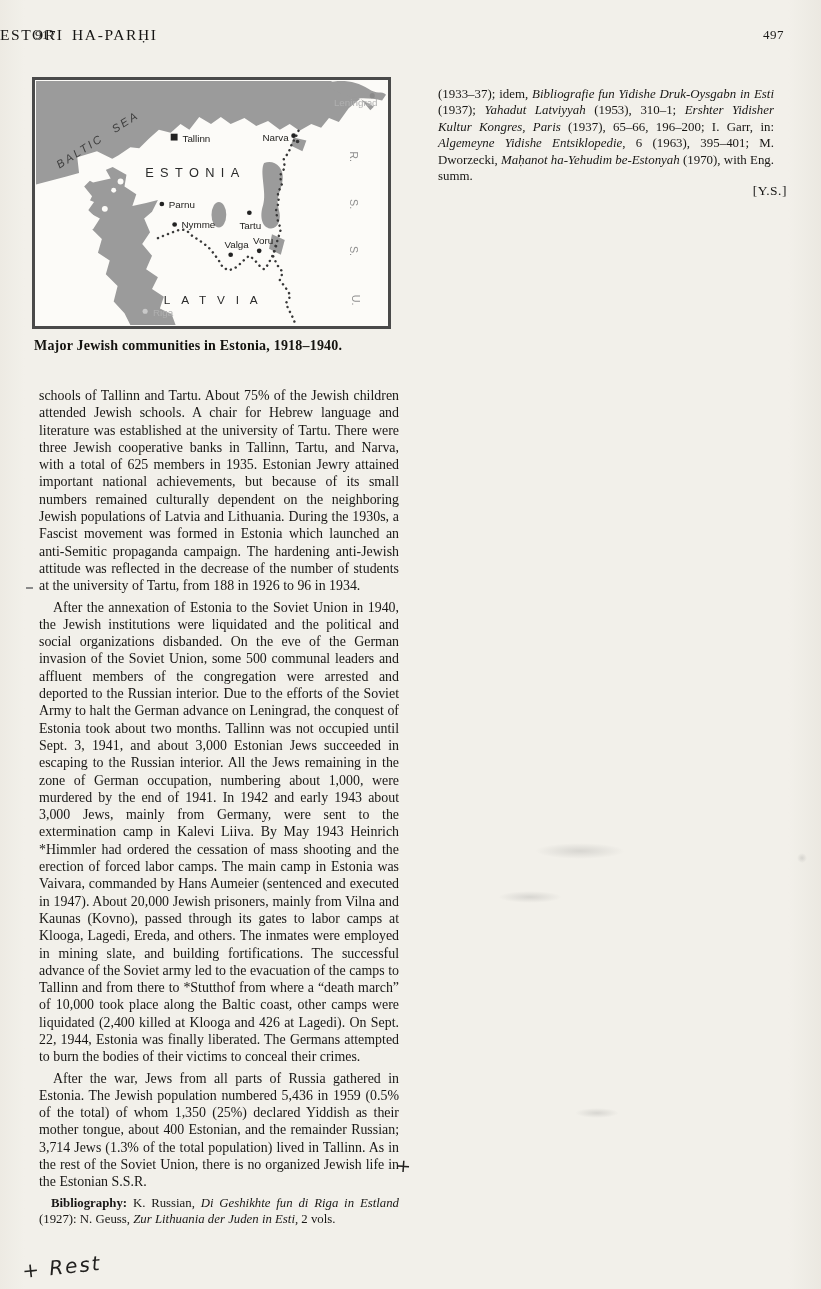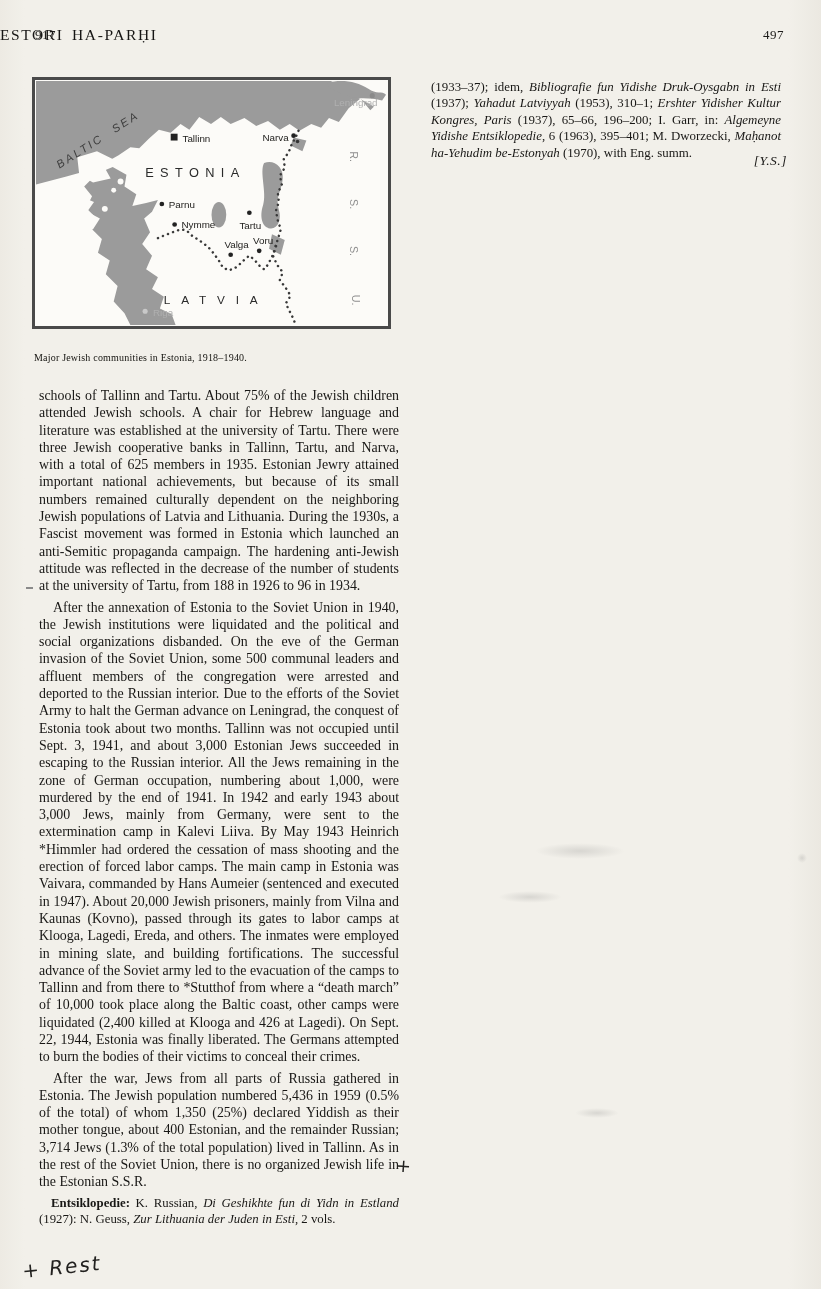--- a/index.html
+++ b/index.html
@@ -13,42 +13,42 @@
   .hdr-left{left:35px;}
   .hdr-right{right:37px;}
   .hdr-title{position:absolute;top:26px;left:0;width:100%;text-align:left;
              font-size:15.5px;letter-spacing:1.6px;word-spacing:3px;color:#161514;}
 
   
   .map-fig{position:absolute;left:32px;top:77px;margin:0;}
   .map-frame{box-sizing:border-box;width:359px;height:252px;border:3px solid #4a4a4a;
              padding:1px;background:#fcfbf8;}
   .map-frame svg{display:block;width:351px;height:244px;}
-  .map-caption{margin:23px 0 0 2px;font-size:10px;font-weight:normal;color:#14130f;letter-spacing:.2px;}
+  .map-caption{margin:9px 0 0 2px;font-size:14px;font-weight:bold;color:#14130f;letter-spacing:.2px;}
 
   .mlabel{font-family:"Liberation Sans", sans-serif;font-size:10px;fill:#1d1c1a;}
   .mlabel-mid{text-anchor:middle;}
   .mlabel-end{text-anchor:end;}
   .region{font-family:"Liberation Sans", sans-serif;fill:#2a2a2a;}
   .muted{fill:#b0b0b0;}
   .sea-txt{font-family:"Liberation Sans", sans-serif;font-style:italic;fill:#3d3d3d;
            font-size:11.5px;letter-spacing:2.5px;word-spacing:7px;}
   .ussr{font-family:"Liberation Sans", sans-serif;font-size:11px;fill:#8f8f8f;}
 
   
   .col{position:absolute;text-align:justify;}
   .col-left{left:35px;top:383px;width:368px;font-size:13.9px;line-height:17.3px;}
   .col-left p{margin:4px;}
   .col-left p.ind{text-indent:14px;}
   .col-right{left:423px;top:71px;width:366px;font-size:12.9px;line-height:16.4px;}
-  .col-right p{margin:8px;position:relative;}
+  .col-right p{margin:15px;position:relative;}
   .bib{margin-top:3px !important;font-size:12.8px;line-height:16.2px;text-indent:12px;}
   .it{font-style:italic;}
   .bf{font-weight:bold;}
-  .sig{position:absolute;right:2px;bottom:0;font-size:13.5px;letter-spacing:.5px;font-style:italic;}
+  .sig{position:absolute;right:2px;bottom:0;font-size:13.5px;letter-spacing:.5px;}
 
   
   .hand{font-family:"DejaVu Sans", sans-serif;color:#22211f;}
   .plus-note{position:absolute;left:396px;top:1155px;font-size:18px;
              transform:rotate(4deg);font-weight:400;}
   .rest-note{position:absolute;left:22px;top:1255px;font-size:20px;font-style:italic;
              letter-spacing:2px;transform:rotate(-6deg);}
 
   
   .smudge{position:absolute;background:radial-gradient(ellipse at center,
@@ -139,21 +139,21 @@
         </g>
       </svg>
     </div>
     <figcaption class="map-caption">Major Jewish communities in Estonia, 1918–1940.</figcaption>
   </figure>
 
   <section class="col col-left">
     <p>schools of Tallinn and Tartu. About 75% of the Jewish children attended Jewish schools. A chair for Hebrew language and literature was established at the university of Tartu. There were three Jewish cooperative banks in Tallinn, Tartu, and Narva, with a total of 625 members in 1935. Estonian Jewry attained important national achievements, but because of its small numbers remained culturally dependent on the neighboring Jewish populations of Latvia and Lithuania. During the 1930s, a Fascist movement was formed in Estonia which launched an anti-Semitic propaganda campaign. The hardening anti-Jewish attitude was reflected in the decrease of the number of students at the university of Tartu, from 188 in 1926 to 96 in 1934.</p>
     <p class="ind">After the annexation of Estonia to the Soviet Union in 1940, the Jewish institutions were liquidated and the political and social organizations disbanded. On the eve of the German invasion of the Soviet Union, some 500 communal leaders and affluent members of the congregation were arrested and deported to the Russian interior. Due to the efforts of the Soviet Army to halt the German advance on Leningrad, the conquest of Estonia took about two months. Tallinn was not occupied until Sept. 3, 1941, and about 3,000 Estonian Jews succeeded in escaping to the Russian interior. All the Jews remaining in the zone of German occupation, numbering about 1,000, were murdered by the end of 1941. In 1942 and early 1943 about 3,000 Jews, mainly from Germany, were sent to the extermination camp in Kalevi Liiva. By May 1943 Heinrich *Himmler had ordered the cessation of mass shooting and the erection of forced labor camps. The main camp in Estonia was Vaivara, commanded by Hans Aumeier (sentenced and executed in 1947). About 20,000 Jewish prisoners, mainly from Vilna and Kaunas (Kovno), passed through its gates to labor camps at Klooga, Lagedi, Ereda, and others. The inmates were employed in mining slate, and building fortifications. The successful advance of the Soviet army led to the evacuation of the camps to Tallinn and from there to *Stutthof from where a “death march” of 10,000 took place along the Baltic coast, other camps were liquidated (2,400 killed at Klooga and 426 at Lagedi). On Sept. 22, 1944, Estonia was finally liberated. The Germans attempted to burn the bodies of their victims to conceal their crimes.</p>
     <p class="ind">After the war, Jews from all parts of Russia gathered in Estonia. The Jewish population numbered 5,436 in 1959 (0.5% of the total) of whom 1,350 (25%) declared Yiddish as their mother tongue, about 400 Estonian, and the remainder Russian; 3,714 Jews (1.3% of the total population) lived in Tallinn. As in the rest of the Soviet Union, there is no organized Jewish life in the Estonian S.S.R.</p>
-    <p class="bib"><span class="bf">Entsiklopedie: </span><span>K. Russian, </span><span class="it">Di Geshikhte fun di Yidn in Estland</span><span> (1927): N. Geuss, </span><span class="it">Zur Lithuania der Juden in Esti</span><span>, 2 vols.</span></p>
+    <p class="bib"><span class="bf">Bibliography: </span><span>K. Russian, </span><span class="it">Di Geshikhte fun di Riga in Estland</span><span> (1927): N. Geuss, </span><span class="it">Zur Lithuania der Juden in Esti</span><span>, 2 vols.</span></p>
   </section>
 
   <section class="col col-right">
     <p><span>(1933–37); idem, </span><span class="it">Bibliografie fun Yidishe Druk-Oysgabn in Esti</span><span> (1937); </span><span class="it">Yahadut Latviyyah</span><span> (1953), 310–1; </span><span class="it">Ershter Yidisher Kultur Kongres, Paris</span><span> (1937), 65–66, 196–200; I. Garr, in: </span><span class="it">Algemeyne Yidishe Entsiklopedie</span><span>, 6 (1963), 395–401; M. Dworzecki, </span><span class="it">Maḥanot ha-Yehudim be-Estonyah</span><span> (1970), with Eng. summ.</span></p>
     <span class="sig">[Y.S.]</span>
   </section>
 
   <span class="hand plus-note">+</span>
   <span class="hand rest-note">+ Rest</span>
 

